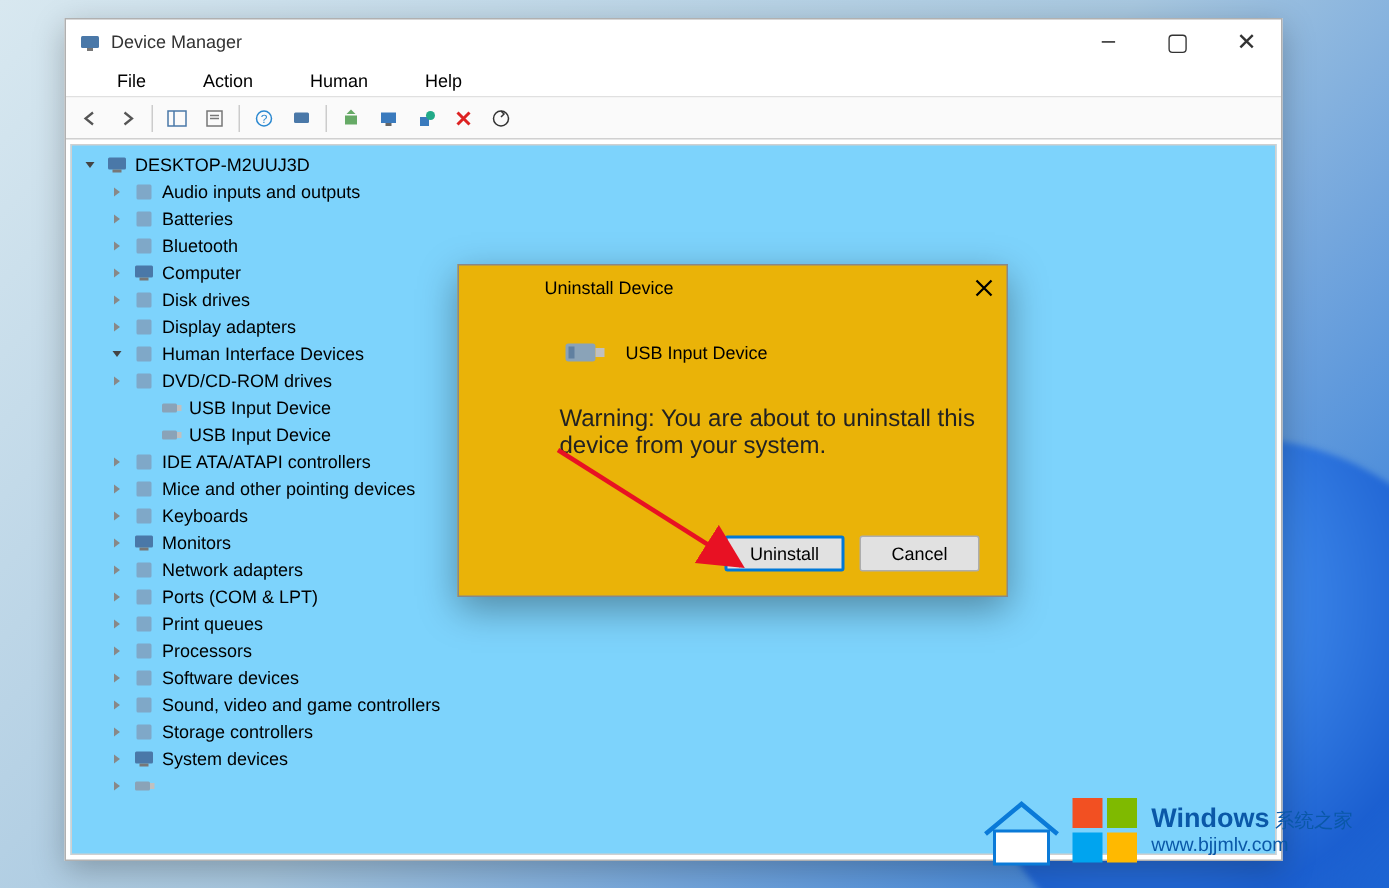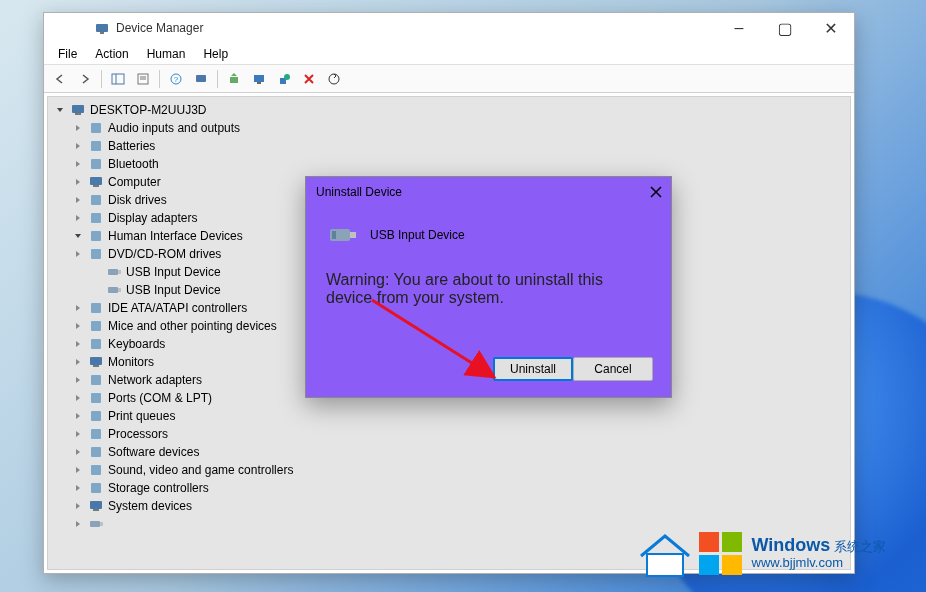--- a/index.html
+++ b/index.html
@@ -1,58 +1,58 @@
 <!DOCTYPE html>
 <html><head>
   <meta charset="utf-8">
   <style>
     * { margin: 0; padding: 0; box-sizing: border-box; font-family: "Segoe UI", Tahoma, sans-serif; }
     body { width: 926px; height: 592px; background: linear-gradient(135deg, #d8e8f0 0%, #a8c8e0 50%, #1e6fd8 100%); position: relative; overflow: hidden; }
     .bg-swirl { position: absolute; right: -80px; bottom: -60px; width: 360px; height: 360px; border-radius: 50%; background: radial-gradient(circle at 30% 30%, #5aa9ff 0%, #1b5fd0 60%, transparent 100%); filter: blur(2px); }
 
     .window { position: absolute; left: 43px; top: 12px; width: 812px; height: 562px; background: #fff; border: 1px solid #b0b0b0; box-shadow: 0 6px 20px rgba(0,0,0,.25); display: flex; flex-direction: column; }
-    .titlebar { height: 30px; display: flex; align-items: center; padding-left: 8px; margin-left: 42px; }
+    .titlebar { height: 30px; display: flex; align-items: center; padding-left: 8px; }
     .titlebar .ico { width: 16px; height: 16px; margin-right: 6px; display: inline-flex; align-items: center; justify-content: center; }
     .titlebar .title { font-size: 12px; color: #333; flex: 1; }
     .winbtns { display: flex; }
     .winbtn { width: 46px; height: 30px; display: flex; align-items: center; justify-content: center; color: #333; }
 
     .menubar { height: 22px; display: flex; align-items: center; padding: 0 6px; gap: 2px; border-bottom: 1px solid #e0e0e0; }
-    .menuitem { font-size: 12px; padding: 2px 8px; }
+    .menuitem { font-size: 12px; padding: 2px 8px; margin-left: 20px; }
 
     .toolbar { height: 28px; border-bottom: 1px solid #d0d0d0; display: flex; align-items: center; padding: 0 4px; gap: 1px; background: #fafafa; }
     .tbtn { width: 24px; height: 22px; border: 1px solid transparent; display: inline-flex; align-items: center; justify-content: center; border-radius: 2px; }
     .tsep { width: 1px; height: 18px; background: #ccc; margin: 0 3px; }
 
-    .content { flex: 1; border: 1px solid #d0d0d0; margin: 3px; background: #e5e5e5; overflow: auto; padding: 4px 2px; text-align: right; }
+    .content { flex: 1; border: 1px solid #d0d0d0; margin: 3px; background: #7dd3fc; overflow: auto; padding: 4px 2px; text-align: right; }
     .tree { font-size: 12px; color: #000; }
     .node { display: flex; align-items: center; height: 18px; gap: 4px; white-space: nowrap; }
     .exp { width: 12px; height: 12px; display: inline-flex; align-items: center; justify-content: center; font-size: 10px; color: #666; }
     .nico { width: 16px; height: 16px; display: inline-flex; align-items: center; justify-content: center; flex-shrink: 0; }
     .indent-0 { padding-left: 4px; }
     .indent-1 { padding-left: 22px; }
     .indent-2 { padding-left: 40px; }
 
     
-    .dialog { position: absolute; left: 305px; top: 176px; width: 367px; height: 222px; background: #8b5cf6; border: 1px solid #888; box-shadow: 0 8px 24px rgba(0,0,0,.35); display: flex; flex-direction: column; }
+    .dialog { position: absolute; left: 305px; top: 176px; width: 367px; height: 222px; background: #eab308; border: 1px solid #888; box-shadow: 0 8px 24px rgba(0,0,0,.35); display: flex; flex-direction: column; padding-left: 47px; }
     .dialog-titlebar { height: 30px; display: flex; align-items: center; padding: 0 10px; font-size: 12px; }
     .dialog-titlebar .dtitle { flex: 1; }
     .dclose { width: 30px; height: 30px; display: flex; align-items: center; justify-content: center; margin-right: -10px; }
     .dialog-body { flex: 1; padding: 12px 20px 10px; font-size: 12px; display: flex; flex-direction: column; }
     .dev-row { display: flex; align-items: center; gap: 12px; margin-bottom: 20px; }
     .warning-text { font-size: 16px; color: #222; }
-    .dialog-buttons { display: flex; justify-content: flex-end; padding: 0 18px 16px; }
+    .dialog-buttons { display: flex; justify-content: flex-end; gap: 10px; padding: 0 18px 16px; }
     .dlgbtn { min-width: 80px; height: 24px; border: 1px solid #adadad; background: #e1e1e1; font-size: 12px; border-radius: 2px; display: inline-flex; align-items: center; justify-content: center; cursor: pointer; }
     .dlgbtn.primary { border: 2px solid #0078d7; background: #e1e1e1; }
 
     
     .arrow-overlay { position: absolute; left: 364px; top: 292px; pointer-events: none; }
 
     
-    .watermark { position: absolute; right: 40px; bottom: 14px; display: flex; align-items: center; gap: 10px; }
+    .watermark { position: absolute; right: 24px; bottom: 14px; display: flex; align-items: center; gap: 10px; }
     .winlogo { display: grid; grid-template-columns: 20px 20px; grid-template-rows: 20px 20px; gap: 3px; }
     .winlogo div:nth-child(1){ background:#f25022; }
     .winlogo div:nth-child(2){ background:#7fba00; }
     .winlogo div:nth-child(3){ background:#00a4ef; }
     .winlogo div:nth-child(4){ background:#ffb900; }
     .wm-text { font-size: 13px; color: #0a58a8; line-height: 1.1; }
     .wm-text .big { font-size: 18px; font-weight: 600; }
   </style>
 </head>
 <body>

